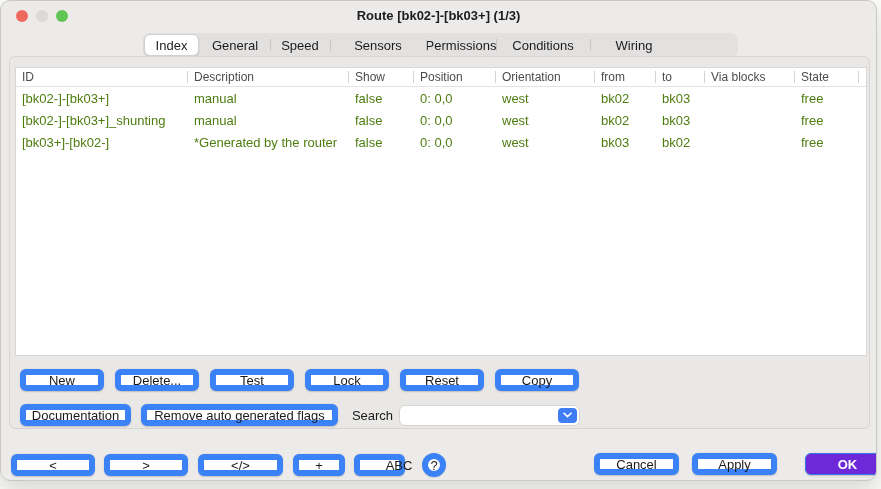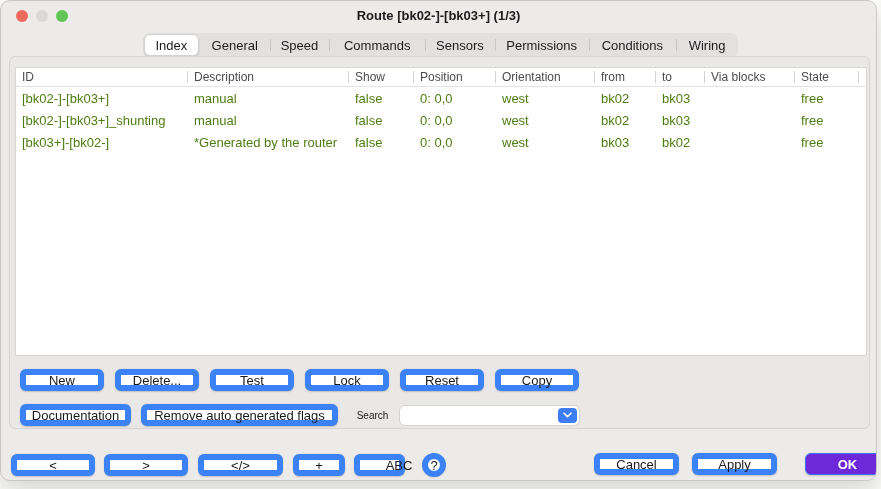--- a/index.html
+++ b/index.html
@@ -53,21 +53,21 @@
   .btn { background:#ffffff; border:6px solid #3b82f6; border-radius:6px;
          font-family:"Liberation Sans", sans-serif; font-size:13px; color:#1a1a1a;
          display:flex; align-items:center; justify-content:center; height:22px;
          box-shadow:0 0.5px 1.5px rgba(0,0,0,0.18); cursor:default; }
 
   .actions-row1 { position:absolute; left:10px; top:312px; display:flex; gap:11px; }
   .actions-row1 .btn { width:84px; }
   .actions-row2 { position:absolute; left:10px; top:347px; display:flex; align-items:center; }
   .btn-doc { width:111px; }
   .btn-flags { width:197px; margin-left:10px; }
-  .search-label { margin-left:11px; font-size:10px; color:#1a1a1a; width:47px; text-align:center; }
+  .search-label { margin-left:11px; font-size:13px; color:#1a1a1a; width:47px; text-align:center; }
   .combo { position:relative; width:181px; height:21px; background:#ffffff;
            border:1px solid #d5d4d3; border-radius:6px; margin-left:3px; }
   .combo input { position:absolute; left:6px; top:0; bottom:0; width:140px; border:none;
            outline:none; background:transparent; font-size:13px; font-family:"Liberation Sans", sans-serif; }
   .combo-btn { position:absolute; right:2px; top:2px; width:19px; height:15px;
            background:#3f7df5; border-radius:4px; display:flex; align-items:center; justify-content:center; }
 
   
   .navrow { position:absolute; left:10px; top:452px; display:flex; align-items:center; }
   .btn-back,.btn-forward { width:84px; } .btn-code { width:85px; }
@@ -98,23 +98,20 @@
 
   <div class="tabbar">
     <div class="seg selected">
         <span>Index</span>
       </div>
     <div class="seg">
         <span>General</span>
       </div>
     <div class="seg">
         <span>Speed</span>
-      </div>
-    <div class="seg">
-        <span>Commands</span>
       </div>
     <div class="seg">
         <span>Sensors</span>
       </div>
     <div class="seg">
         <span>Permissions</span>
       </div>
     <div class="seg">
         <span>Conditions</span>
       </div>

